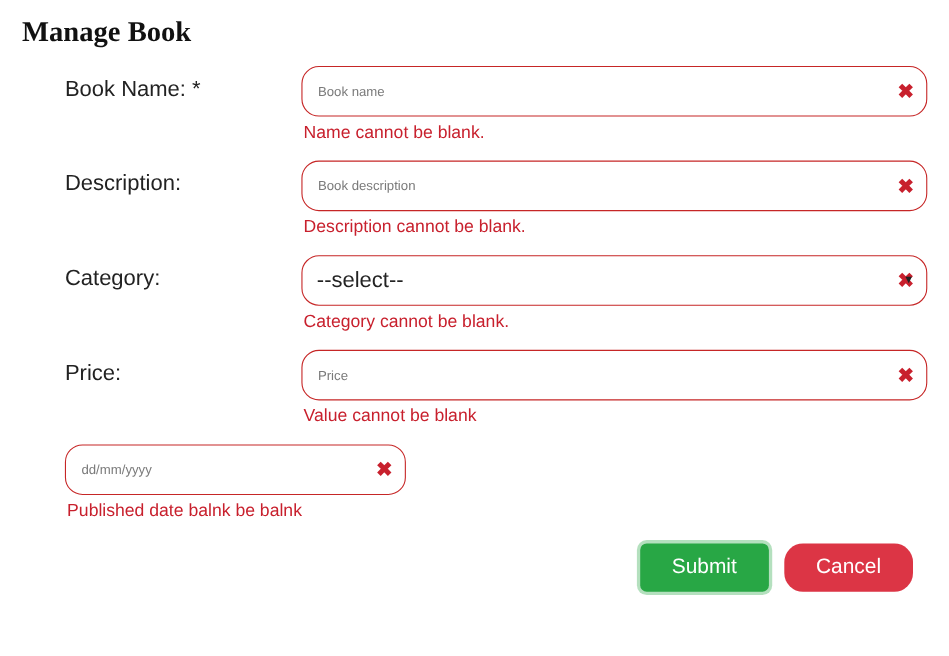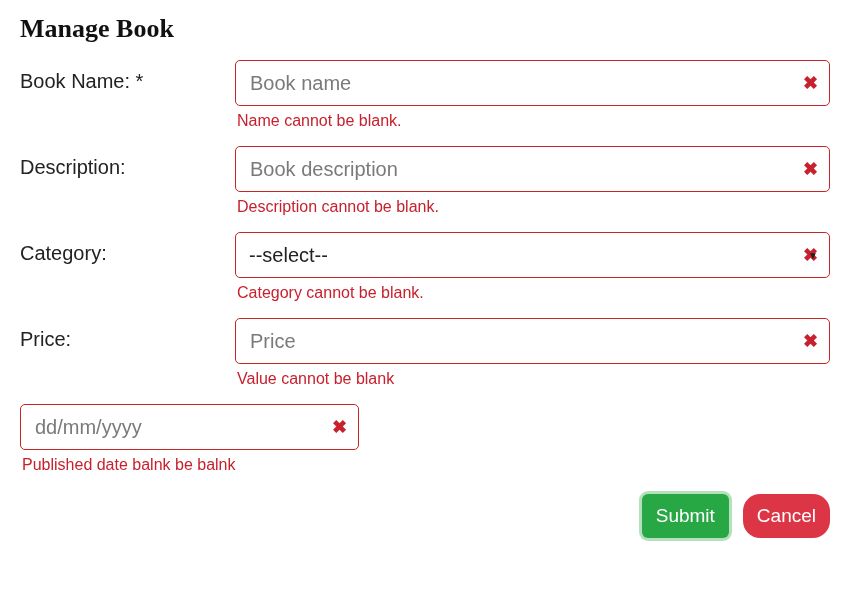--- a/index.html
+++ b/index.html
@@ -15,44 +15,45 @@
     font-size: 26px;
     font-weight: 700;
     margin: 0 0 16px 0;
     color: #111;
     font-family: Liberation Serif, serif;
   }
   .form-row {
     display: flex;
     align-items: flex-start;
     margin-bottom: 4px;
+    margin-left: 39px;
   }
   .label-col {
     width: 215px;
     padding-top: 10px;
     font-size: 20px;
     color: #222;
   }
   .field-col {
     flex: 1;
     max-width: 595px;
   }
   .input-wrap {
     position: relative;
     display: flex;
     align-items: center;
   }
-  .input-wrap.short { width: 339px; justify-content: center; }
+  .input-wrap.short { width: 310px; justify-content: center; }
   input.text-input, .select-input {
     width: 100%;
     height: 46px;
     border: 1px solid #c62626;
-    border-radius: 5px;
+    border-radius: 16px;
     padding: 0 44px 0 14px;
-    font-size: 20px;
+    font-size: 12px;
     color: #222;
     background: #fff;
     outline: none;
   }
   .select-input { padding-right: 56px; }
   input.text-input::placeholder { color: #7a7a7a; }
   .select-placeholder {
     position: absolute;
     left: 14px;
     top: 50%;
@@ -88,21 +89,21 @@
   }
   .button-row {
     display: flex;
     justify-content: flex-end;
     gap: 14px;
     margin-top: 8px;
     max-width: 810px;
   }
   .btn {
     height: 44px;
-    padding: 0 14px;
+    padding: 0 29px;
     font-size: 19px;
     border-radius: 6px;
     cursor: pointer;
     color: #fff;
     border: none;
   }
   .btn-submit {
     background: #28a745;
     box-shadow: 0 0 0 3px rgba(40,167,69,0.35);
   }

